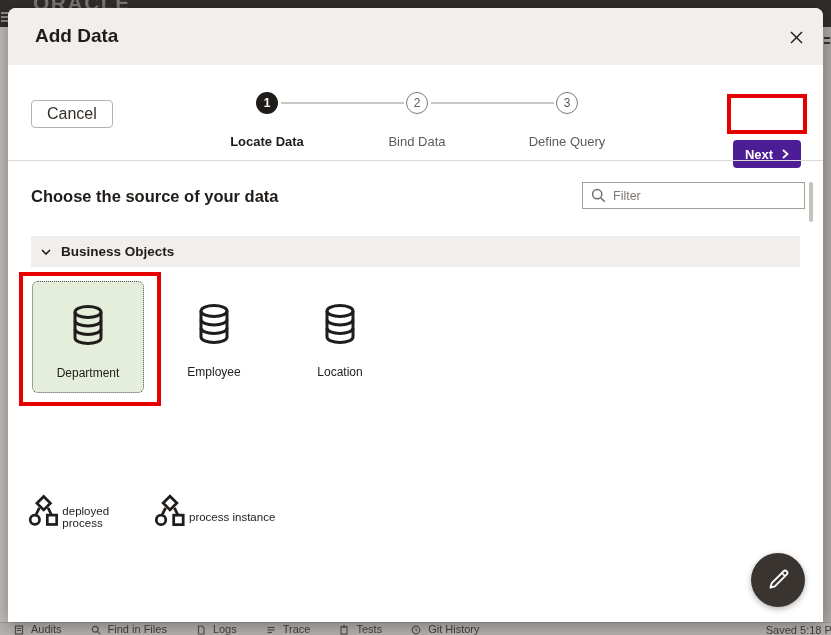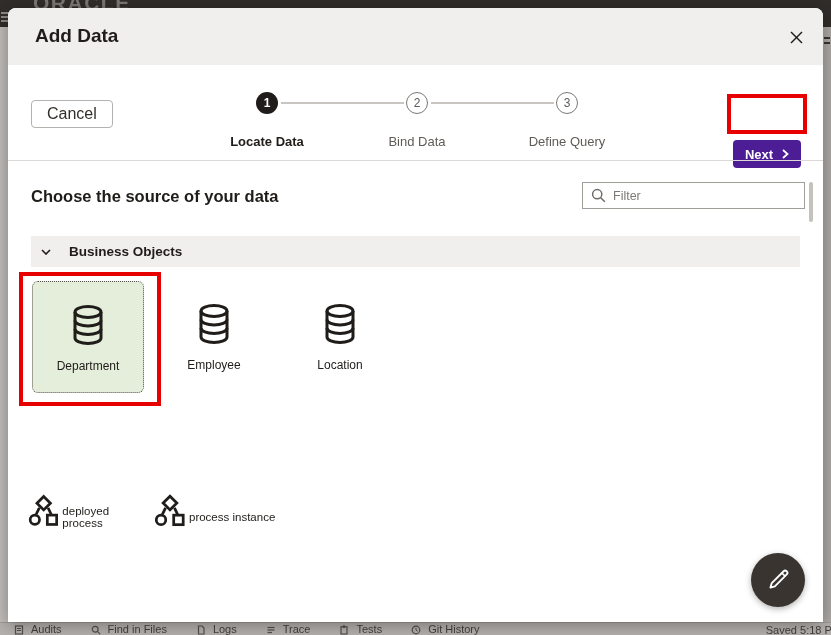--- a/index.html
+++ b/index.html
@@ -57,27 +57,27 @@
 
   .content-heading { position:absolute; left:23px; top:179px; font-size:16.5px; font-weight:bold; color:#1f1c19; }
   .filter-box { position:absolute; left:574px; top:174px; width:223px; height:27px;
     border:1px solid #a19d99; border-radius:0; background:#fff; display:flex; align-items:center; padding:0 8px; }
   .filter-input { border:none; outline:none; flex:1; font-size:12.5px; color:#1f1c19; margin-left:7px;
     font-family:"Liberation Sans", sans-serif; background:transparent; min-width:0; }
   .filter-input::placeholder { color:#7d7975; }
   .scroll-thumb { position:absolute; left:801px; top:174px; width:4px; height:40px; background:#c5c1bd; border-radius:2px; }
 
   .section-bar { position:absolute; left:23px; width:769px; height:31px; background:#f1efed;
-    display:flex; align-items:center; padding-left:10px; gap:18px; cursor:pointer; }
+    display:flex; align-items:center; padding-left:10px; gap:10px; cursor:pointer; }
   .section-label { font-size:13.5px; font-weight:bold; color:#1f1c19; }
 
   .tile { position:absolute; width:112px; height:112px; display:flex; flex-direction:column;
     align-items:center; padding-top:21px; cursor:pointer; border-radius:6px; }
   .tile.selected { background:#e4eedb; border:1px dotted #54504b; }
-  .tile-label { margin-top:12px; font-size:12px; color:#1f1c19; }
+  .tile-label { margin-top:19px; font-size:12px; color:#1f1c19; }
   .ptile { position:absolute; width:126px; display:flex; flex-direction:row; align-items:center; cursor:pointer; }
   .ptile-label { margin-top:9px; font-size:11.5px; color:#1f1c19; }
   .dept-highlight { position:absolute; left:11px; top:264px; width:142px; height:134px;
     border:4px solid #e60000; }
 
   .fab { position:absolute; left:743px; top:545px; width:54px; height:54px; border-radius:50%;
     background:#393430; border:none; cursor:pointer; display:flex; align-items:center;
     justify-content:center; box-shadow:0 2px 6px rgba(0,0,0,0.3); }
 </style>
 </head>

